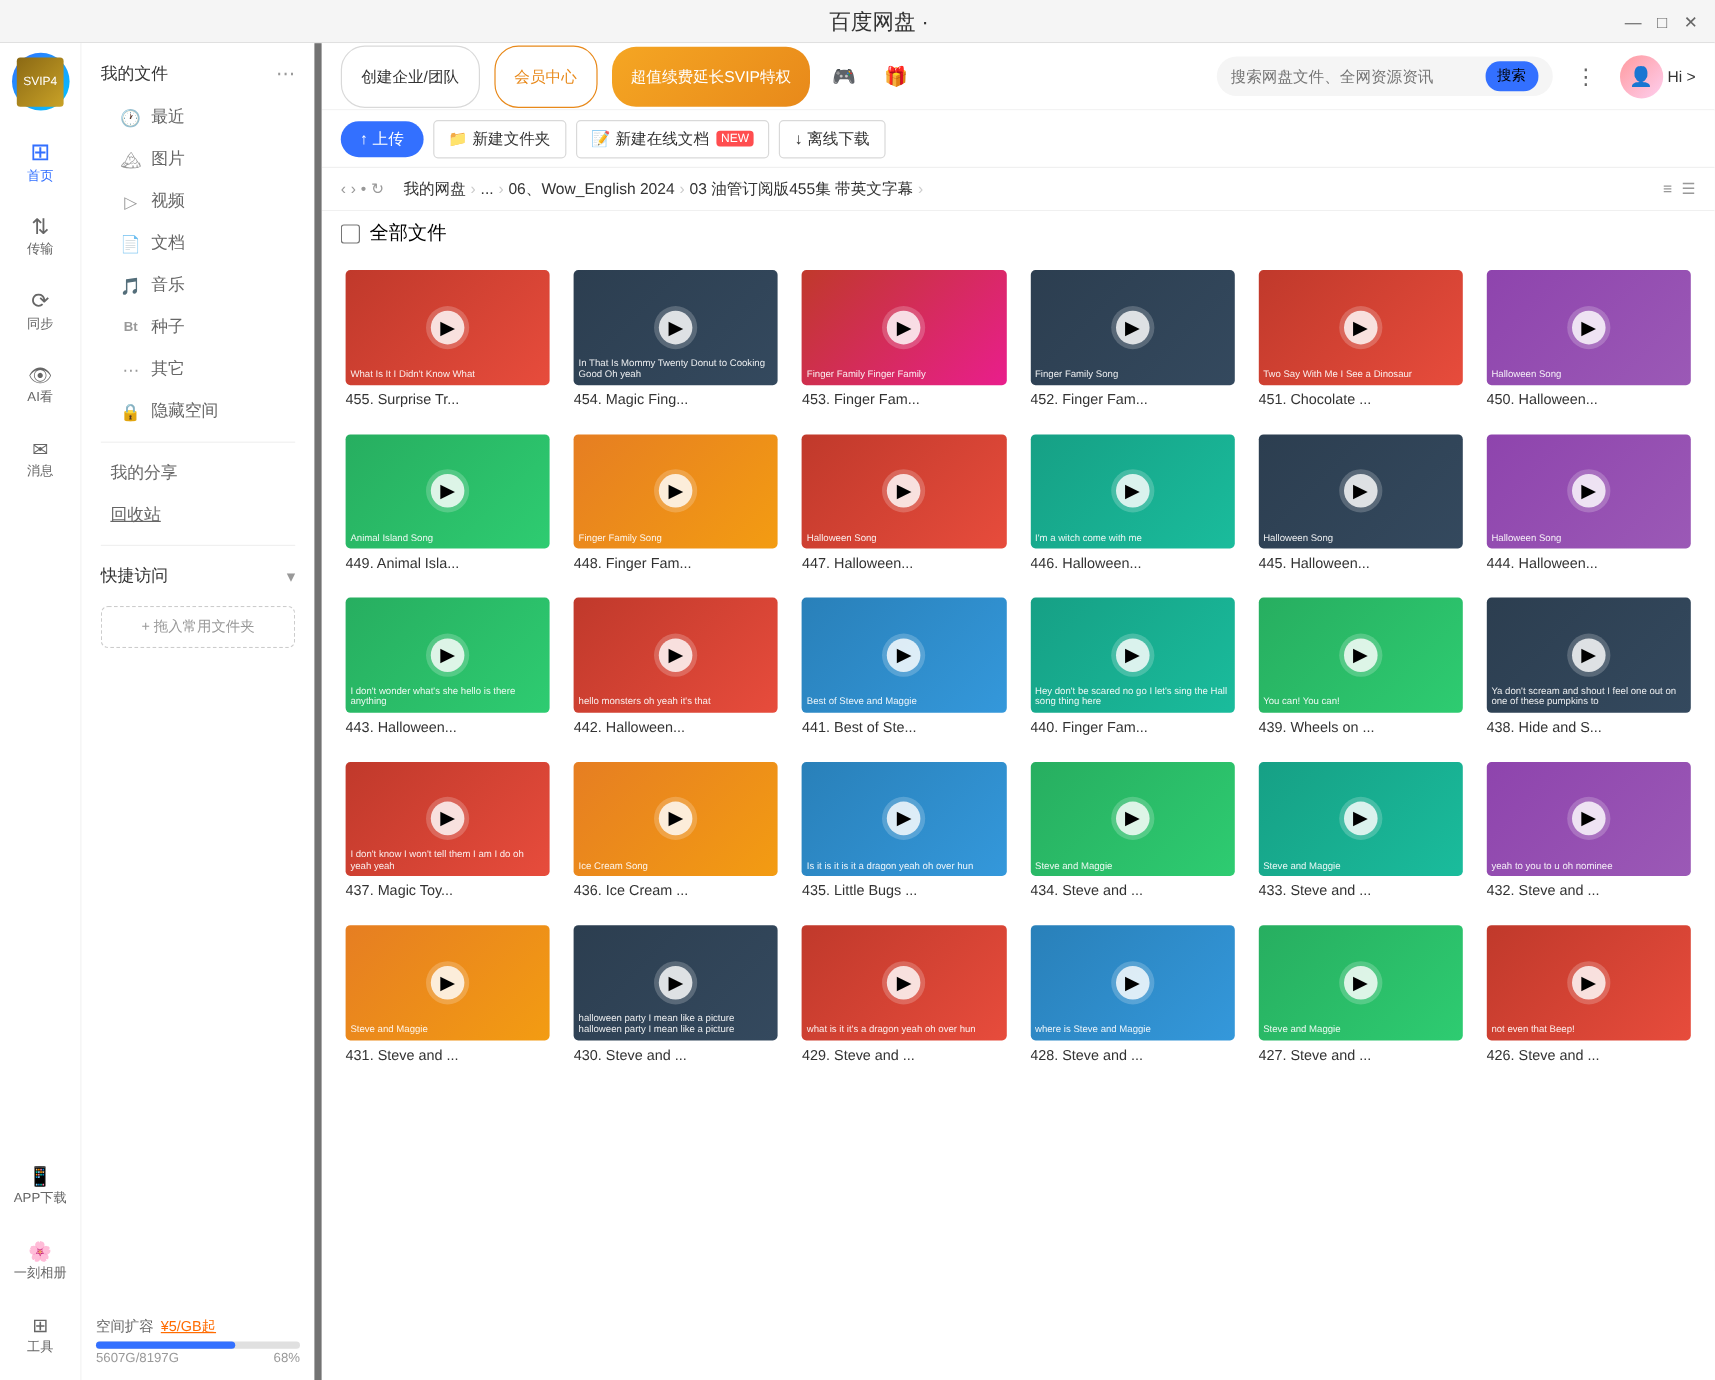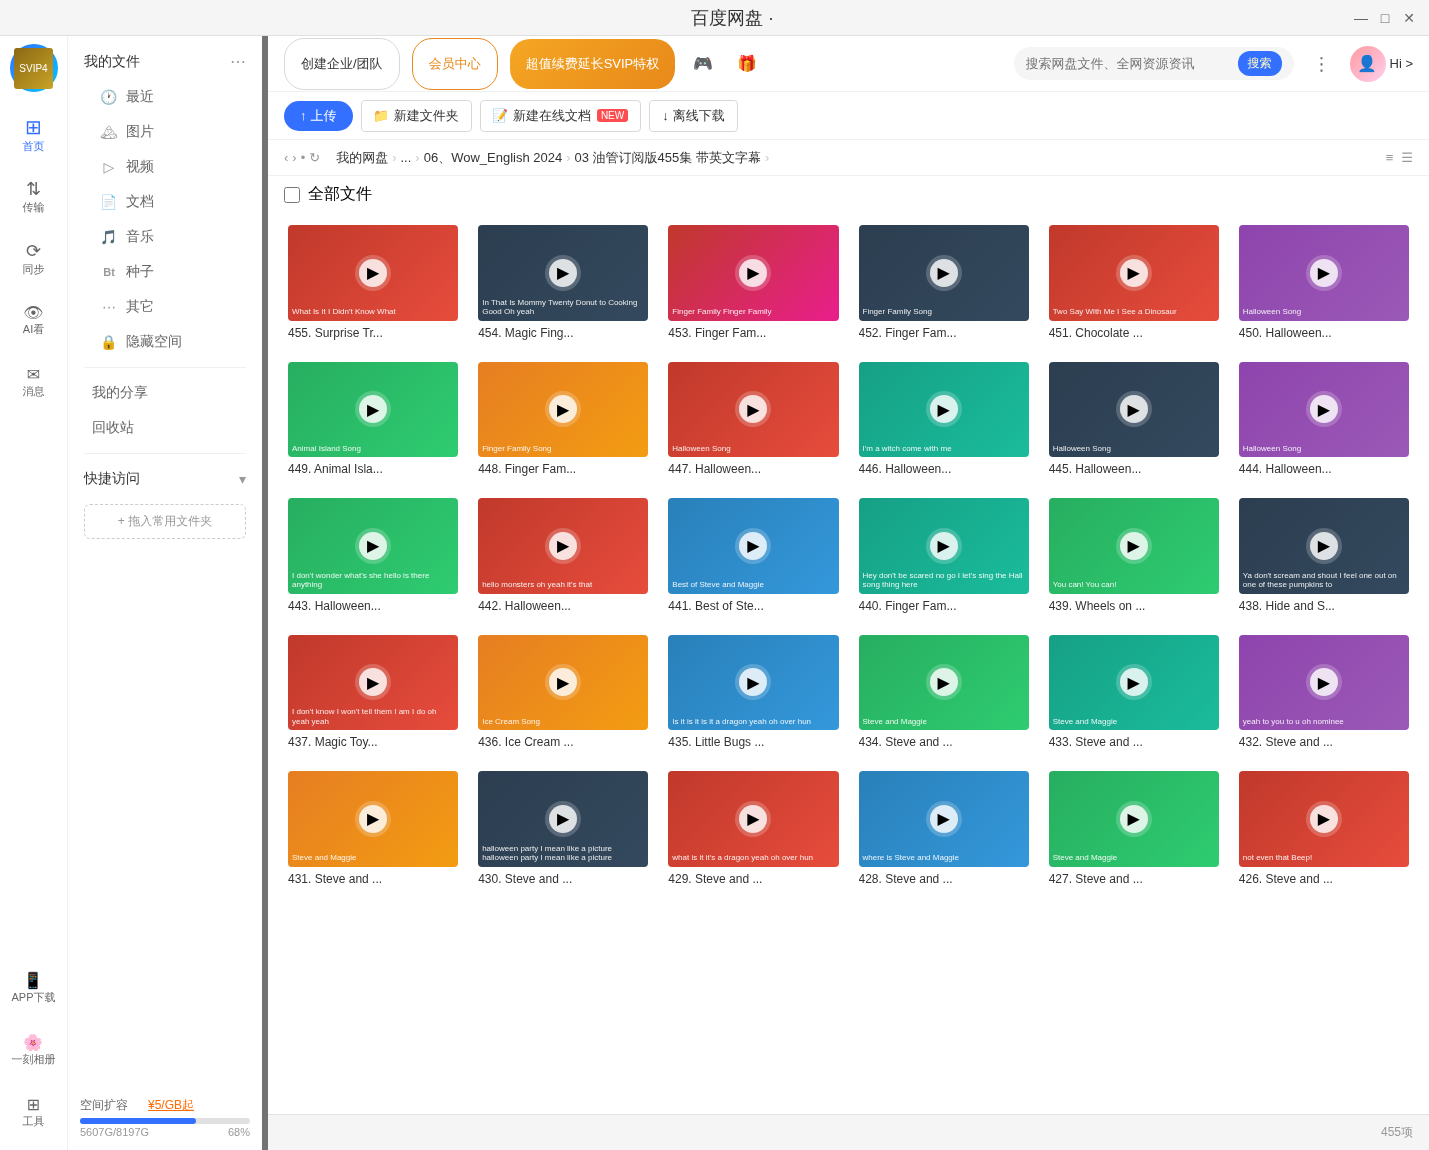--- a/index.html
+++ b/index.html
@@ -34,21 +34,21 @@
     
     .main-area { flex: 1; display: flex; flex-direction: column; overflow: hidden; }
     .app-header { height: 56px; background: #fff; display: flex; align-items: center; padding: 0 16px; gap: 12px; border-bottom: 1px solid #f0f0f0; }
     .header-btn { padding: 16px 16px; border-radius: 20px; font-size: 13px; cursor: pointer; border: none; }
     .btn-default { background: #fff; color: #333; border: 1px solid #d9d9d9; display: flex; align-items: center; gap: 4px; }
     .btn-vip { background: linear-gradient(135deg, #f5a623, #e8891a); color: #fff; }
     .btn-member { background: #fff; color: #e8891a; border: 1px solid #e8891a; }
     .header-spacer { flex: 1; }
     .search-box { display: flex; align-items: center; background: #f5f5f5; border-radius: 20px; padding: 4px 12px; width: 280px; }
     .search-input { border: none; background: transparent; font-size: 13px; outline: none; flex: 1; }
-    .search-btn { background: #3370ff; color: #fef9c3; border: none; border-radius: 12px; padding: 4px 10px; font-size: 12px; cursor: pointer; }
+    .search-btn { background: #3370ff; color: #000000; border: none; border-radius: 12px; padding: 4px 10px; font-size: 12px; cursor: pointer; }
     .header-more { width: 32px; height: 32px; display: flex; align-items: center; justify-content: center; cursor: pointer; }
     
     
     .toolbar { height: 48px; background: #fff; display: flex; align-items: center; padding: 0 16px; gap: 8px; border-bottom: 1px solid #f0f0f0; }
     .toolbar-btn { display: flex; align-items: center; gap: 4px; padding: 6px 12px; border: none; background: none; font-size: 13px; cursor: pointer; color: #333; border-radius: 4px; }
     .toolbar-btn.upload { background: #3370ff; color: #fff; border-radius: 20px; padding: 6px 16px; }
     .new-badge { background: #ff4d4f; color: #fff; font-size: 10px; padding: 1px 4px; border-radius: 3px; margin-left: 2px; }
     
     
     .breadcrumb { height: 36px; background: #fff; display: flex; align-items: center; padding: 0 16px; gap: 4px; font-size: 13px; color: #666; border-bottom: 1px solid #f0f0f0; }
@@ -180,32 +180,32 @@
       <span>其它</span>
     </div>
     <div class="nav-item">
       <div class="nav-icon">🔒</div>
       <span>隐藏空间</span>
     </div>
     <div class="nav-divider"></div>
     <div class="nav-item" style="padding-left:16px;">
       <span>我的分享</span>
     </div>
-    <div class="nav-item" style="padding-left:16px;">
+    <div class="nav-item" style="padding-left:16px;text-decoration:underline;">
       <span>回收站</span>
     </div>
     <div class="nav-divider"></div>
     <div class="nav-section-header">
       <span>快捷访问</span>
       <span style="color:#999;font-size:14px;">▾</span>
     </div>
     <div class="quick-access-btn">+ 拖入常用文件夹</div>
 
     <div style="position:absolute;bottom:12px;left:0;right:0;padding:0 12px;">
-      <div style="display:flex;align-items:center;gap:20px;font-size:12px;">
+      <div style="display:flex;align-items:center;gap:6px;font-size:12px;">
         <span style="color:#666;">空间扩容</span>
         <span style="color:#ff6b00;text-decoration:underline;cursor:pointer;">¥5/GB起</span>
       </div>
       <div class="storage-bar-bg">
         <div class="storage-bar-fill" style="width:68%;"></div>
       </div>
       <div class="storage-text">
         <span>5607G/8197G</span>
         <span>68%</span>
       </div>
@@ -635,17 +635,14 @@
           <div style="width:36px;height:36px;border-radius:50%;background:rgba(255,255,255,0.2);"></div>
         </div>
         <div class="thumb-overlay-text">not even that Beep!</div>
       </div>
       <div class="play-overlay">▶</div>
     </div>
     <div class="file-name">426. Steve and ...</div>
   </div>
       </div>
 
-    <div class="status-bar">
-      <span>455项</span>
-    </div>
   </div>
 </div>
 
 </body></html>

